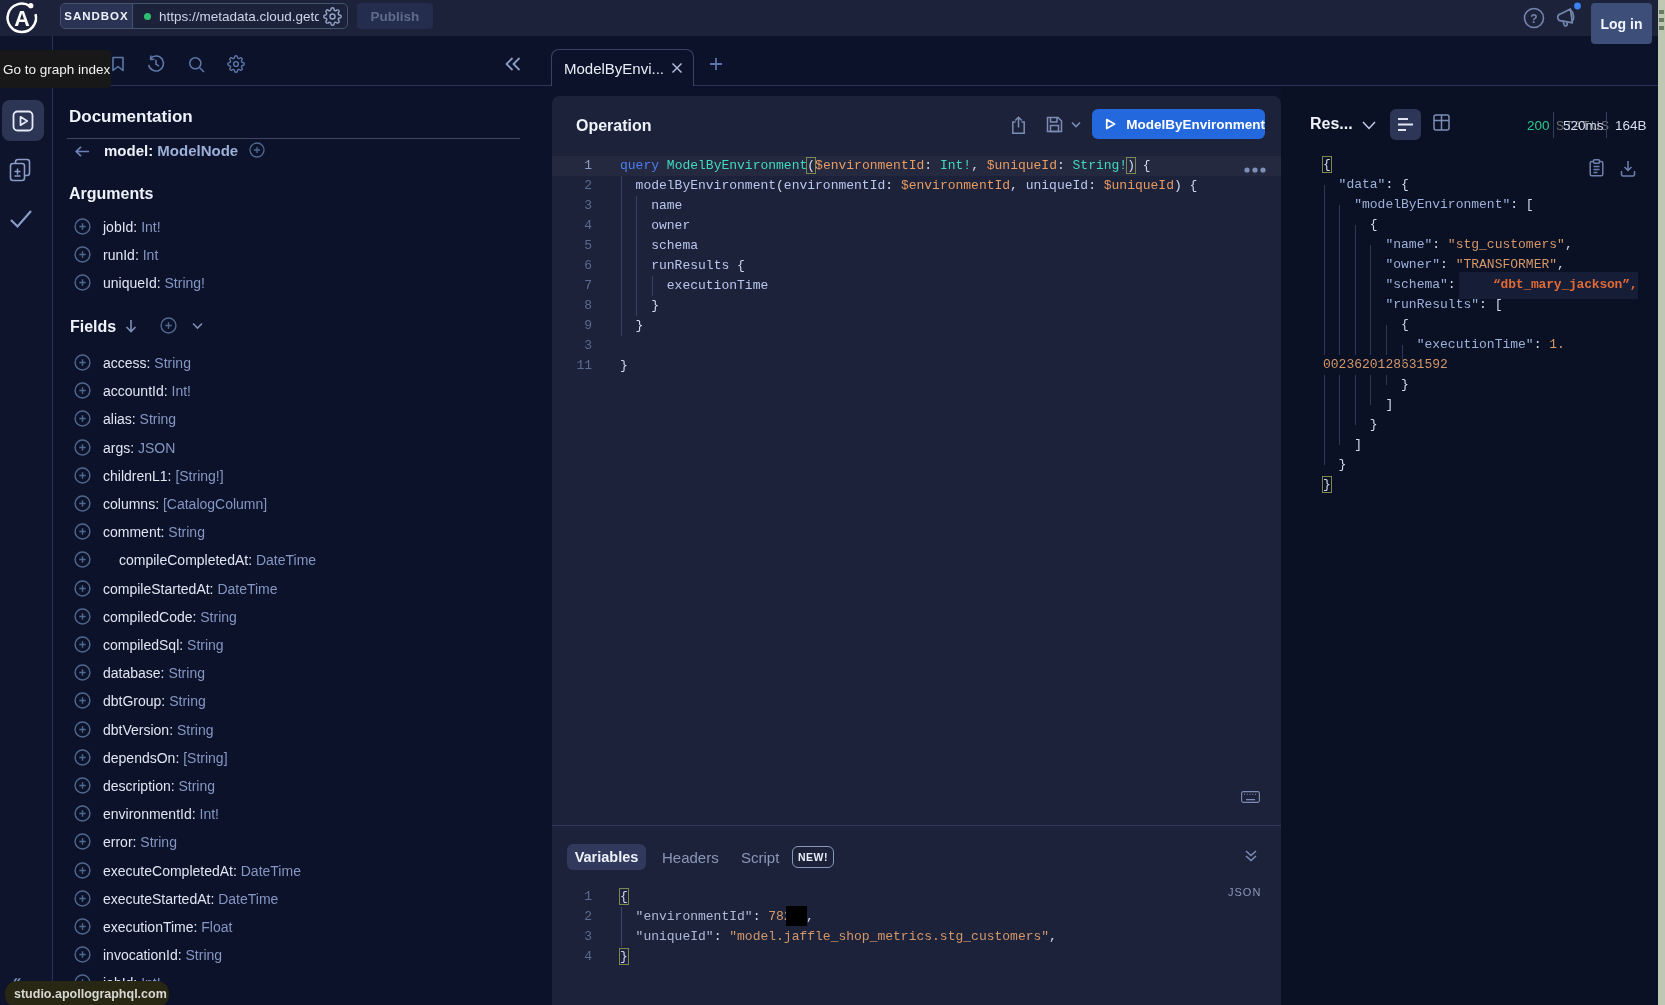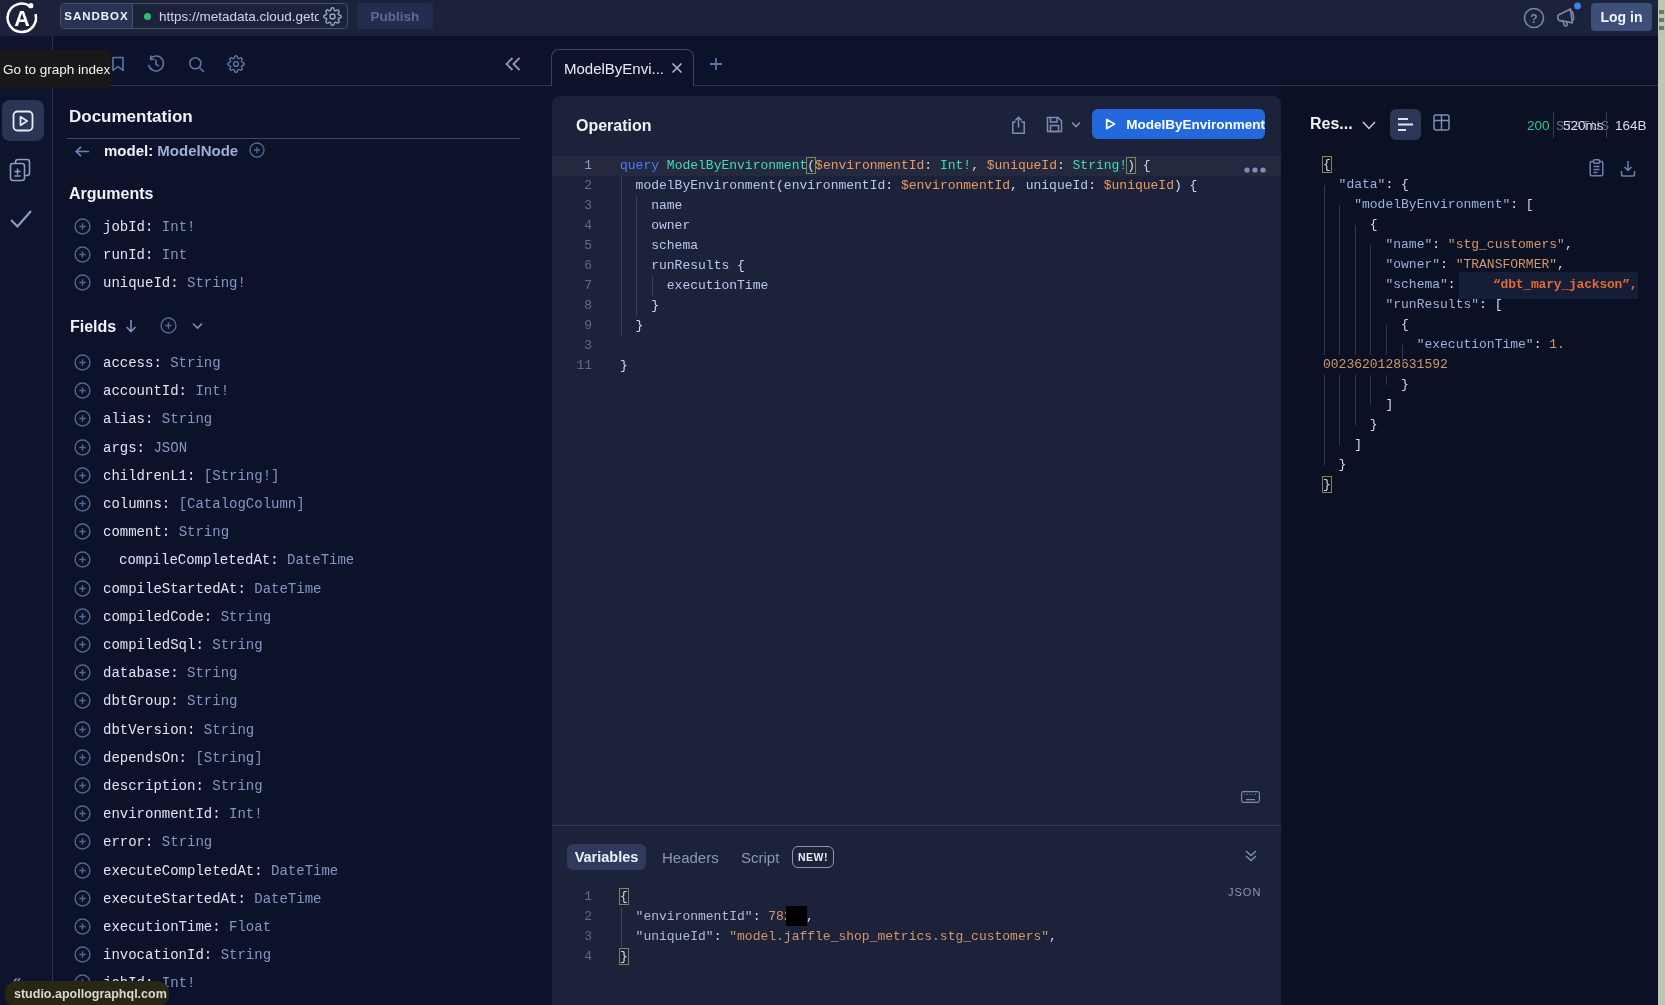--- a/index.html
+++ b/index.html
@@ -1,18 +1,18 @@
 <!DOCTYPE html>
 <html><head>
 <meta charset="utf-8">
 <style>
   html,body{margin:0;padding:0;}
   body{width:1665px;height:1005px;background:#0c1229;font-family:"Liberation Sans",sans-serif;position:relative;overflow:hidden;color:#e8edf8;}
   .a{position:absolute;}
-  .mono{font-family:Liberation Mono, monospace;}
+  .mono{font-family:Liberation Sans, sans-serif;}
   .cl{position:absolute;white-space:pre;font-family:"Liberation Mono",monospace;font-size:13px;line-height:20px;height:20px;}
   .rl{position:absolute;white-space:pre;font-family:"Liberation Mono",monospace;font-size:13px;line-height:20px;height:20px;}
   svg{display:block;}
 </style>
 </head>
 <body>
 
 <div class="a" style="left:0;top:0;width:1665px;height:36px;background:#1c2239;"></div>
 
 <svg class="a" style="left:6px;top:2px;overflow:visible;" width="33" height="33" viewBox="0 0 33 33">
@@ -44,21 +44,21 @@
   <text x="11" y="15.5" font-size="12" font-weight="bold" fill="#7486ad" text-anchor="middle" font-family="Liberation Sans">?</text>
 </svg>
 <svg class="a" style="left:1556px;top:5px;overflow:visible;" width="28" height="26" viewBox="0 0 28 26">
   <g fill="none" stroke="#7486ad" stroke-width="1.7" stroke-linejoin="round" transform="rotate(-8 11 12)">
     <path d="M15.5 4.5 V18.5 L5.5 15 H4.5 A3.6 3.6 0 0 1 4.5 8 H5.5 Z"></path>
     <path d="M15.5 6.5 C18.2 7.5 18.2 15.5 15.5 16.5"></path>
     <path d="M6.5 15.5 L7.2 19.6 A1.6 1.6 0 0 0 10.3 19.2 L9.7 15.8"></path>
   </g>
   <circle cx="21.5" cy="1" r="3.4" fill="#3b82f6"></circle>
 </svg>
-<div class="a" style="left:1591px;top:3px;width:61px;height:28px;background:#3d4e78;border-radius:4px;display:flex;align-items:center;justify-content:center;">
+<div class="a" style="left:1591px;top:3px;width:61px;height:41px;background:#3d4e78;border-radius:4px;display:flex;align-items:center;justify-content:center;">
   <span style="font-size:14px;font-weight:bold;color:#f0f4fb;">Log in</span>
 </div>
 
 <div class="a" style="left:0;top:36px;width:52px;height:969px;background:#0d142c;border-right:1px solid #2b3456;box-sizing:content-box;"></div>
 
 <svg class="a" style="left:11px;top:56px;" width="26" height="25" viewBox="0 0 26 25">
   <circle cx="5.5" cy="21" r="2.6" fill="none" stroke="#8b9cc6" stroke-width="1.6"></circle>
   <circle cx="15.5" cy="21" r="2.6" fill="none" stroke="#8b9cc6" stroke-width="1.6"></circle>
 </svg>
 

